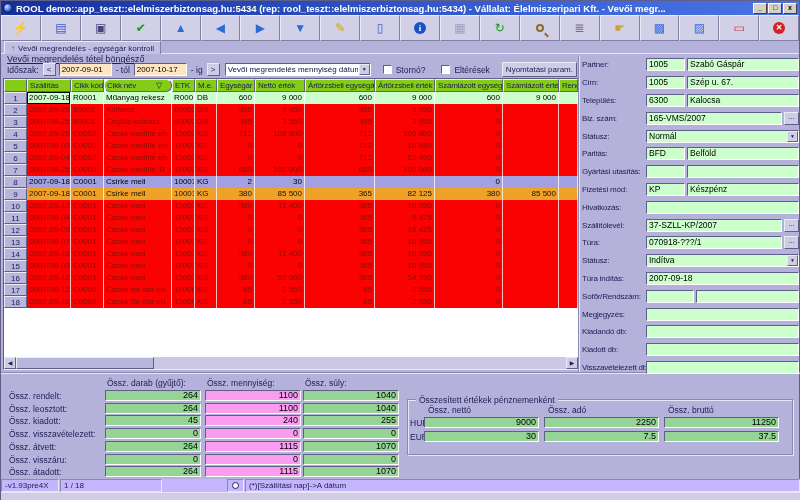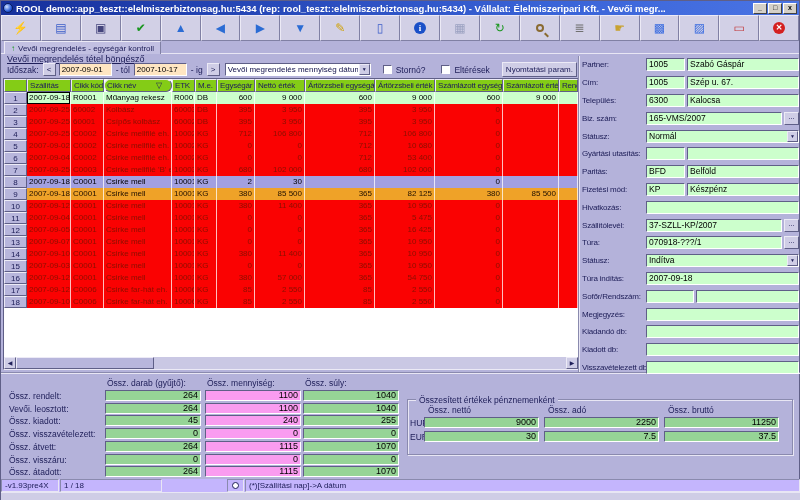--- a/index.html
+++ b/index.html
@@ -533,21 +533,21 @@
   <div class="hsep"></div>
 
   <div>
       <div class="sum-colheader" style="left: 106px; top: 377px;">Össz. darab (gyűjtő):</div>
       <div class="sum-colheader" style="left: 206px; top: 377px;">Össz. mennyiség:</div>
       <div class="sum-colheader" style="left: 304px; top: 377px;">Össz. súly:</div>
       <div class="sum-label" style="left: 8px; top: 390px;">Össz. rendelt:</div>
       <div class="sum-field sum-green" style="left: 104px; top: 389px;">264</div>
       <div class="sum-field sum-pink" style="left: 204px; top: 389px;">1100</div>
       <div class="sum-field sum-green" style="left: 302px; top: 389px;">1040</div>
-      <div class="sum-label" style="left: 8px; top: 402.7px;">Vevői. leosztott:</div>
+      <div class="sum-label" style="left: 8px; top: 402.7px;">Össz. leosztott:</div>
       <div class="sum-field sum-green" style="left: 104px; top: 401.7px;">264</div>
       <div class="sum-field sum-pink" style="left: 204px; top: 401.7px;">1100</div>
       <div class="sum-field sum-green" style="left: 302px; top: 401.7px;">1040</div>
       <div class="sum-label" style="left: 8px; top: 415.4px;">Össz. kiadott:</div>
       <div class="sum-field sum-green" style="left: 104px; top: 414.4px;">45</div>
       <div class="sum-field sum-pink" style="left: 204px; top: 414.4px;">240</div>
       <div class="sum-field sum-green" style="left: 302px; top: 414.4px;">255</div>
       <div class="sum-label" style="left: 8px; top: 428.1px;">Össz. visszavételezett:</div>
       <div class="sum-field sum-green" style="left: 104px; top: 427.1px;">0</div>
       <div class="sum-field sum-pink" style="left: 204px; top: 427.1px;">0</div>
@@ -603,28 +603,28 @@
         <div class="dots-btn">...</div>
       </div>
       <div class="rp-row">
         <div class="rp-label">Státusz:</div>
         <div class="rp-combo">
           <span class="rp-combo-text">Normál</span>
           <span class="combo-arrow">▼</span>
         </div>
       </div>
       <div class="rp-row">
+        <div class="rp-label">Paritás:</div>
+        <div class="rp-input pw1">BFD</div>
+        <div class="rp-input pw2">Belföld</div>
+      </div>
+      <div class="rp-row">
         <div class="rp-label">Gyártási utasítás:</div>
         <div class="rp-input pw1"></div>
         <div class="rp-input pw2"></div>
-      </div>
-      <div class="rp-row">
-        <div class="rp-label">Paritás:</div>
-        <div class="rp-input pw1">BFD</div>
-        <div class="rp-input pw2">Belföld</div>
       </div>
       <div class="rp-row">
         <div class="rp-label">Fizetési mód:</div>
         <div class="rp-input pw1">KP</div>
         <div class="rp-input pw2">Készpénz</div>
       </div>
       <div class="rp-row">
         <div class="rp-label">Hivatkozás:</div>
         <div class="rp-input wwide"></div>
       </div>

